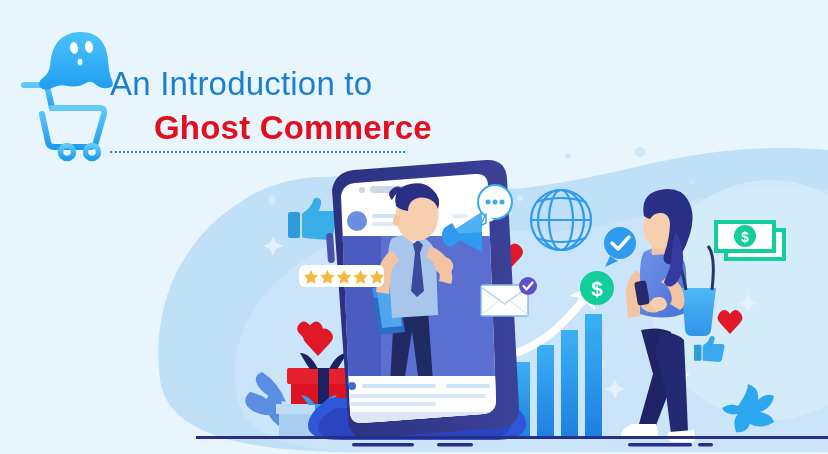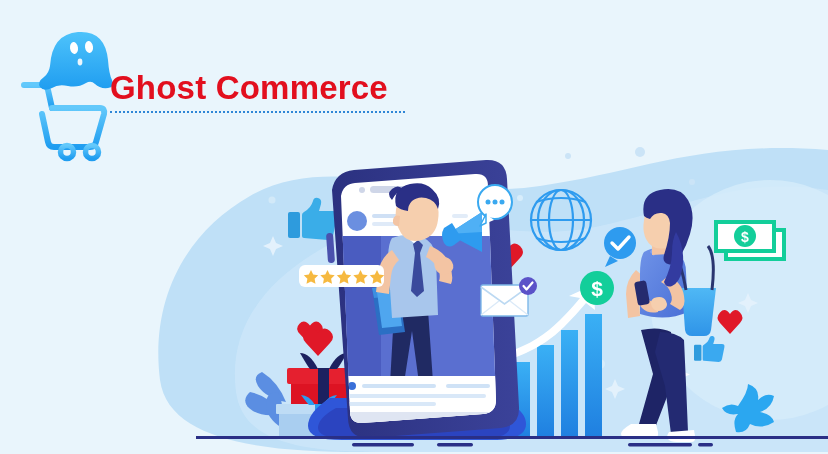--- a/index.html
+++ b/index.html
@@ -12,21 +12,21 @@
   #art{position:absolute;inset:0;}
 
   
   .heading{position:absolute;left:110px;top:64px;width:420px;z-index:40;}
   .line1{
     font-size:33px;line-height:40px;font-weight:400;color:#1b7fd0;
     letter-spacing:.2px;white-space:nowrap;
   }
   .line2{
     font-size:33px;line-height:40px;font-weight:700;color:#e20f1e;
-    letter-spacing:.2px;white-space:nowrap;margin-top:4px;
+    letter-spacing:.2px;white-space:nowrap;margin-top:4px;margin-left:44px;
   }
   .underline{
     margin-top:3px;width:295px;height:0;
     border-top:2px dotted #2f86d6;
   }
 </style>
 </head>
 <body>
 
 <div id="stage">
@@ -322,17 +322,18 @@
         <path d="M50 66 q2 -32 28 -34 q27 -2 30 28 q1 14 4 20 q3 7 -4 8 q-8 1 -13 -4
                  q-4 -4 -9 -1 q-8 5 -18 3 q-10 -2 -16 2 q-8 4 -12 -1 q-3 -5 4 -10 q5 -4 6 -11 z" fill="url(#gGhost)"></path>
         <ellipse cx="74" cy="48" rx="4" ry="6" fill="#ffffff" transform="rotate(-8 74 48)"></ellipse>
         <ellipse cx="89" cy="47" rx="4" ry="6" fill="#ffffff" transform="rotate(-8 89 47)"></ellipse>
         <ellipse cx="80" cy="62" rx="2.4" ry="3.4" fill="#ffffff" opacity=".9"></ellipse>
       </g>
     </g>
   </svg>
 
   <div class="heading">
+    <div class="line1">An Introduction to</div>
     <div class="line2">Ghost Commerce</div>
     <div class="underline"></div>
   </div>
 
 </div>
 
 </body></html>

